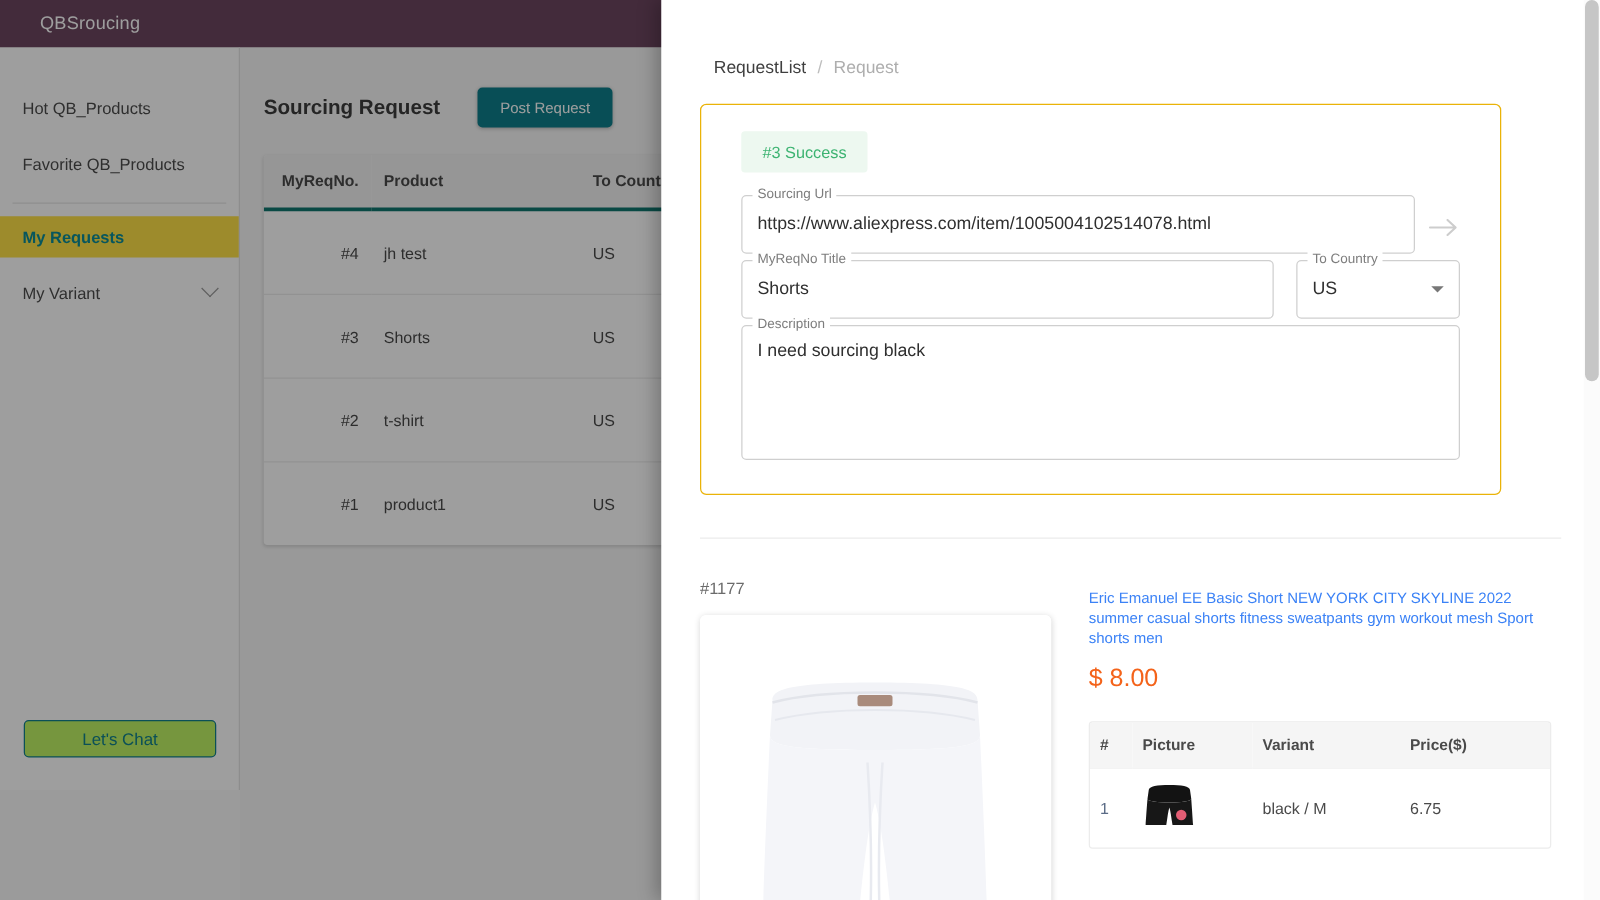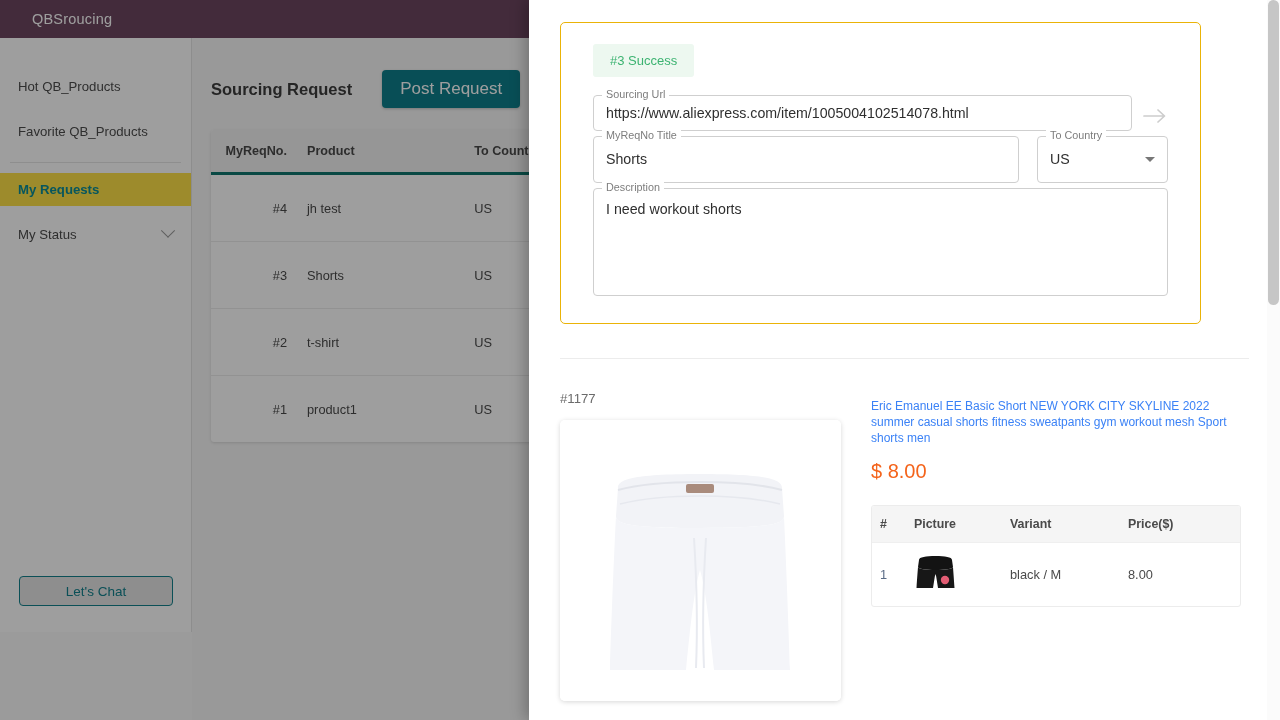--- a/index.html
+++ b/index.html
@@ -65,38 +65,38 @@
     transform: rotate(45deg) translate(-3px,-3px);
   }
   .chat-btn {
     position: absolute; left: 19px; bottom: 26px;
     width: 154px; height: 30px;
     border: 1px solid #12818d;
     border-radius: 4px;
     color: #12818d;
     font-size: 13.5px;
     display: flex; align-items: center; justify-content: center;
-    background: #e5e5e5;
+    background: #bef264;
     cursor: pointer;
   }
 
   .content {
     position: absolute; left: 192px; top: 38px;
     width: 1088px; height: 682px;
     background: #f7f7f7;
   }
   .content-head {
     display: flex; align-items: center; gap: 30px;
     padding: 32px 0 0 19px;
   }
   .content-title { font-size: 16.5px; font-weight: bold; color: #3c3c3c; }
   .post-btn {
     background: #0d7f8b;
     color: #fff;
-    font-size: 17px;
+    font-size: 12px;
     border-radius: 4px;
     padding: 9px 18px;
     cursor: pointer;
     box-shadow: 0 1px 3px rgba(0,0,0,.22);
   }
 
   .req-table {
     margin: 22px 0 0 19px;
     width: 700px;
     background: #fff;
@@ -191,21 +191,21 @@
     color: #7d7d7d;
     z-index: 2;
   }
   .field .val {
     font-size: 14.2px;
     color: #2f2f2f;
     line-height: 1;
   }
   .url-row { display: flex; align-items: center; gap: 10px; }
   .url-field { flex: 1; }
-  .url-field .box { height: 36px; }
+  .url-field .box { height: 47px; }
   .arrow-submit {
     width: 26px; height: 26px;
     display: flex; align-items: center; justify-content: center;
     cursor: pointer;
   }
   .row2 { display: flex; gap: 18px; }
   .title-field { flex: 1; }
   .title-field .box { height: 47px; }
   .country-field { width: 131px; }
   .country-field .box { height: 47px; justify-content: space-between; }
@@ -307,21 +307,21 @@
       <span>Hot QB_Products</span>
     </div>
     <div class="side-item gap">
       <span>Favorite QB_Products</span>
     </div>
     <div class="side-sep"></div>
     <div class="side-item active">
       <span>My Requests</span>
     </div>
     <div class="side-item gap">
-      <span>My Status</span>
+      <span>My Variant</span>
       <span class="chev"></span>
     </div>
     <div class="chat-btn">Let's Chat</div>
   </div>
 
   <div class="content">
     <div class="content-head">
       <div class="content-title">Sourcing Request</div>
       <div class="post-btn">Post Request</div>
     </div>
@@ -365,20 +365,25 @@
       </table>
     </div>
   </div>
 </div>
 
 <div id="dim-overlay"></div>
 
 <div id="drawer">
   <div class="drawer-inner">
 
+    <div class="breadcrumb">
+      <span class="bc-link">RequestList</span>
+      <span class="bc-sep">/</span>
+      <span class="bc-cur">Request</span>
+    </div>
 
     <div class="form-card">
       <div class="state-badge">#3 Success</div>
 
       <div class="url-row">
         <div class="field url-field">
           <span class="legend">Sourcing Url</span>
           <div class="box">
             <span class="val">https://www.aliexpress.com/item/1005004102514078.html</span>
           </div>
@@ -402,21 +407,21 @@
           <div class="box">
             <span class="val">US</span>
             <span class="caret"></span>
           </div>
         </div>
       </div>
 
       <div class="field desc-field" style="margin-bottom:0;">
         <span class="legend">Description</span>
         <div class="box">
-          <span class="val">I need workout shorts</span>
+          <span class="val">I need sourcing black</span>
         </div>
       </div>
     </div>
 
     <div class="divider"></div>
 
     <div class="product">
       <div class="prod-left">
         <div class="prod-id">#1177</div>
         <div class="prod-img">
@@ -450,21 +455,21 @@
             </thead>
             <tbody id="variant-rows">
                 <tr>
                   <td class="idx">1</td>
                   <td><svg class="swatch" viewBox="0 0 43 38" aria-hidden="true">
                       <path d="M5 6 C5 3 12 2 21.5 2 C31 2 38 3 38 6 L39 13 C39 15 31 16 21.5 16 C12 16 4 15 4 13 Z" fill="#131313"></path>
                       <path d="M4 13 C4 13 3 26 2.5 34 L19 34 C20 28 20.5 23 21.5 20 C22.5 23 23 28 24 34 L40.5 34 C40 26 39 13 39 13 C39 15 31 16 21.5 16 C12 16 4 15 4 13 Z" fill="#171717"></path>
                       <circle cx="31" cy="26" r="4.2" fill="#e35d74"></circle>
                     </svg></td>
                   <td>black / M</td>
-                  <td>8.00</td>
+                  <td>6.75</td>
                 </tr>
               </tbody>
           </table>
         </div>
       </div>
     </div>
   </div>
 
   <div class="scroll-track">
     <div class="scroll-thumb"></div>

